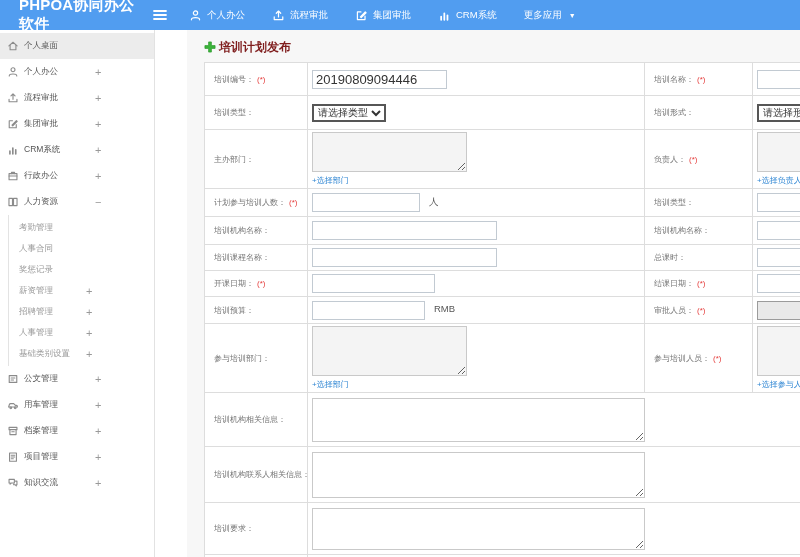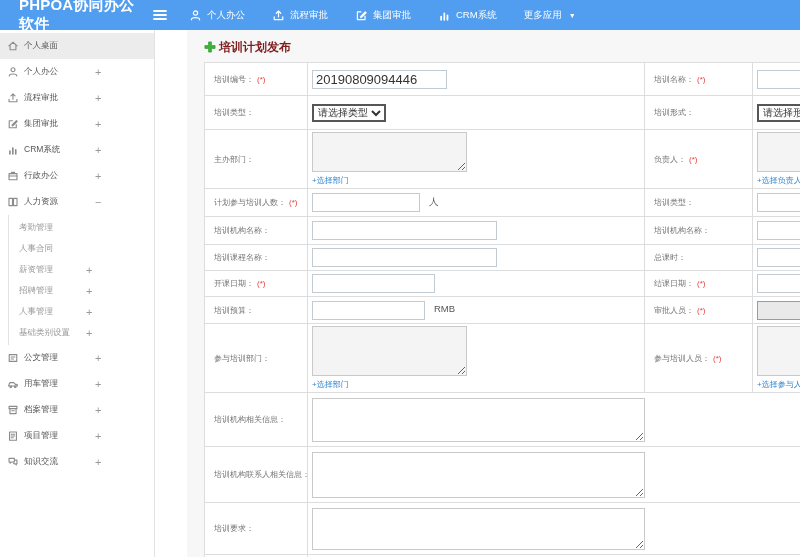--- a/index.html
+++ b/index.html
@@ -144,20 +144,21 @@
           <svg width="12" height="12" viewBox="0 0 14 14" fill="none" stroke="#8b8b8b" stroke-width="1.3" stroke-linecap="round" stroke-linejoin="round">
             <rect x="2.3" y="2.8" width="4.1" height="8.4"></rect>
             <rect x="7.6" y="2.8" width="4.1" height="8.4"></rect>
           </svg>
           <span>人力资源</span>
           <span class="expander">−</span>
         </div>
         <div class="sub">
           <div class="sub-item"><span>考勤管理</span></div>
           <div class="sub-item"><span>人事合同</span></div>
+          <div class="sub-item"><span>奖惩记录</span></div>
           <div class="sub-item"><span>薪资管理</span><span class="expander">+</span></div>
           <div class="sub-item"><span>招聘管理</span><span class="expander">+</span></div>
           <div class="sub-item"><span>人事管理</span><span class="expander">+</span></div>
           <div class="sub-item"><span>基础类别设置</span><span class="expander">+</span></div>
         </div>
         <div class="side-item">
           <svg width="12" height="12" viewBox="0 0 14 14" fill="none" stroke="#8b8b8b" stroke-width="1.3" stroke-linecap="round" stroke-linejoin="round">
             <rect x="2.6" y="3" width="8.8" height="8"></rect>
             <path d="M4.8 5.8 H9.2 M4.8 8.2 H7.6"></path>
           </svg>

